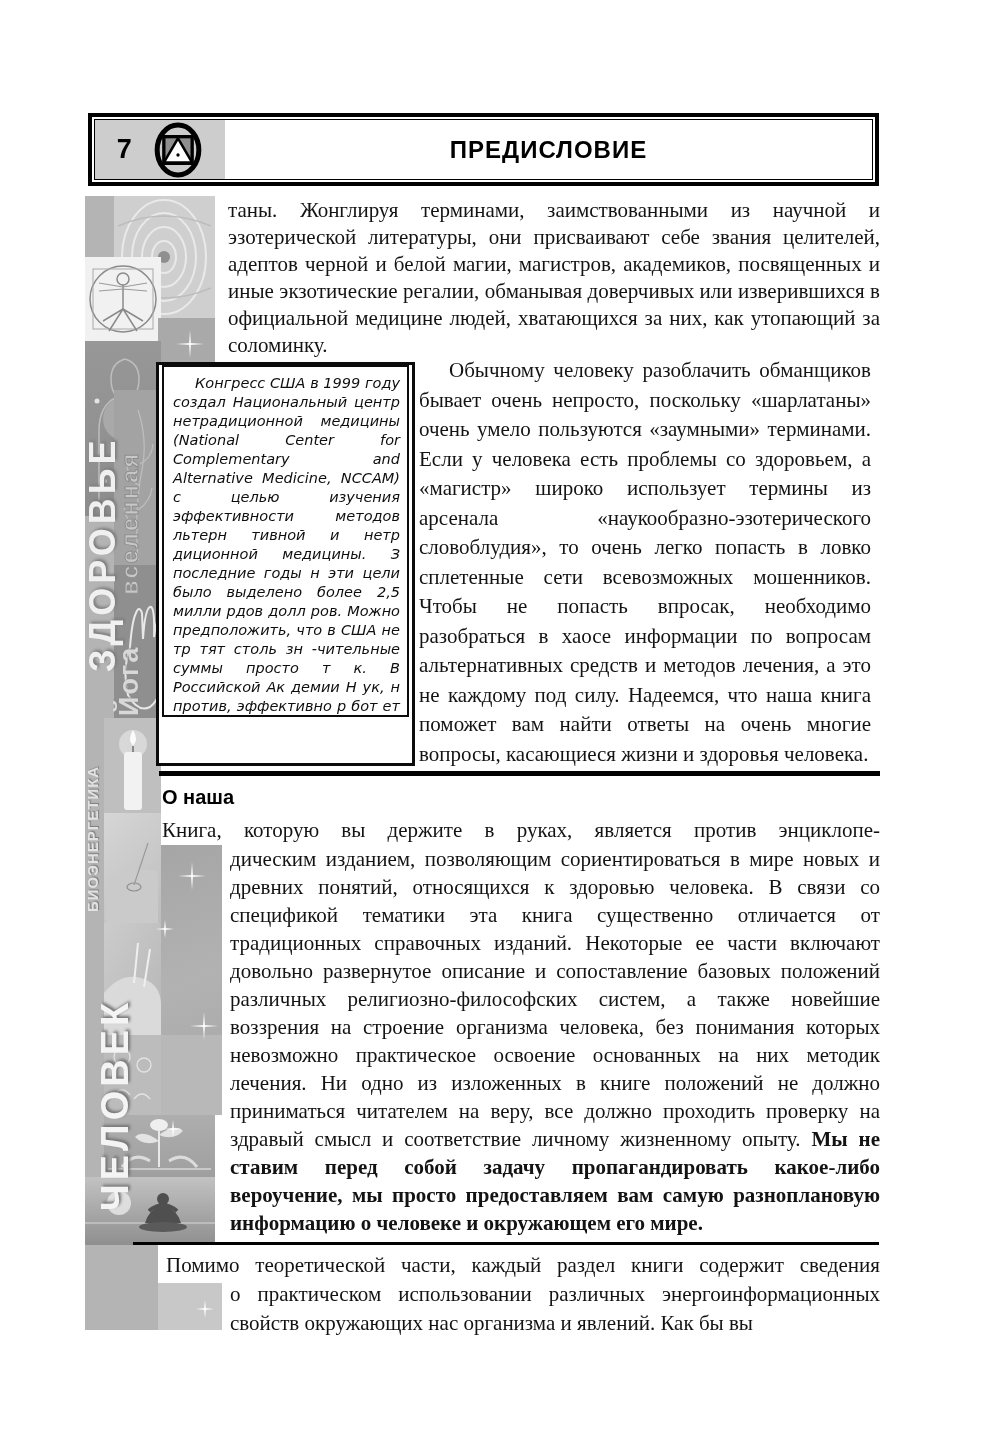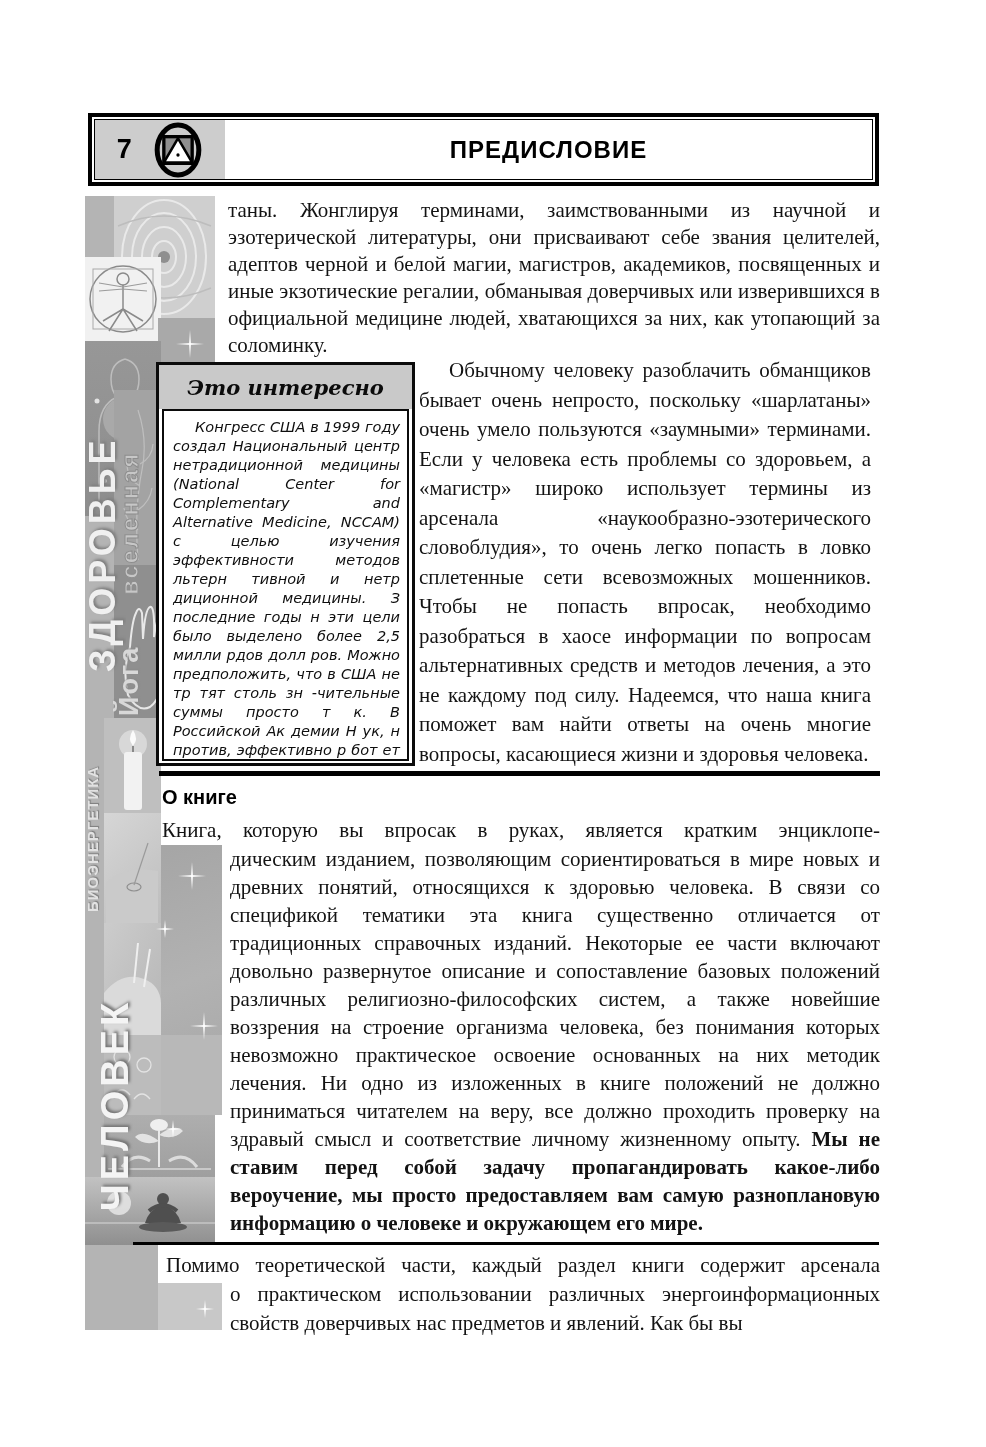--- a/index.html
+++ b/index.html
@@ -226,37 +226,36 @@
       </div>
       <div class="header-title-wrap">
         <span class="header-title">ПРЕДИСЛОВИЕ</span>
       </div>
     </div>
   </div>
 
   <div class="serif-block p-top">таны. Жонглируя терминами, заимствованными из научной и эзотерической литературы, они присваивают себе звания целителей, адептов черной и белой магии, магистров, академиков, посвященных и иные экзотические регалии, обманывая доверчивых или изверившихся в официальной медицине людей, хватающихся за них, как утопающий за соломинку.</div>
 
   <div class="info-box">
-    <div class="info-box-header">Это интересно</div>
     <div class="info-box-body">
       <span class="indent1"></span><span class="info-lead">Конгресс США в 1999 году создал Национальный центр нетрадиционной медицины </span><span>(National Center for Complementary and Alternative Medicine, NCCAM) с целью изучения эффективности методов льтерн тивной и нетр диционной медицины. З последние годы н эти цели было выделено более 2,5 милли рдов долл ров. Можно предположить, что в США не тр тят столь зн -чительные суммы просто т к. В Российской Ак демии Н ук, н против, эффективно р бот ет «комиссия по борьбе с лжен укой и ф льсифик цией н учных исследов ний».</span>
     </div>
   </div>
 
   <div class="serif-block p-right">Обычному человеку разоблачить обманщиков бывает очень непросто, поскольку «шарлатаны» очень умело пользуются «заумными» терминами. Если у человека есть проблемы со здоровьем, а «магистр» широко использует термины из арсенала «наукообразно-эзотерического словоблудия», то очень легко попасть в ловко сплетенные сети всевозможных мошенников. Чтобы не попасть впросак, необходимо разобраться в хаосе информации по вопросам альтернативных средств и методов лечения, а это не каждому под силу. Надеемся, что наша книга поможет вам найти ответы на очень многие вопросы, касающиеся жизни и здоровья человека.</div>
 
   <div class="rule rule-1"></div>
 
-  <div class="section-heading">О книге</div>
-
-  <div class="serif-block full-line about-first">Книга, которую вы впросак в руках, является кратким энциклопе-</div>
+  <div class="section-heading">О наша</div>
+
+  <div class="serif-block full-line about-first">Книга, которую вы держите в руках, является против энциклопе-</div>
 
   <div class="serif-block about-body">
     <span>дическим изданием, позволяющим сориентироваться в мире новых и древних понятий, относящихся к здоровью человека. В связи со спецификой тематики эта книга существенно отличается от традиционных справочных изданий. Некоторые ее части включают довольно развернутое описание и сопоставление базовых положений различных религиозно-философских систем, а также новейшие воззрения на строение организма человека, без понимания которых невозможно практическое освоение основанных на них методик лечения. Ни одно из изложенных в книге положений не должно приниматься читателем на веру, все должно проходить проверку на здравый смысл и соответствие личному жизненному опыту. </span><span class="about-bold">Мы не ставим перед собой задачу пропагандировать какое-либо вероучение, мы просто предоставляем вам самую разноплановую информацию о человеке и окружающем его мире.</span>
   </div>
 
   <div class="rule rule-2"></div>
 
-  <div class="serif-block full-line footer-first">Помимо теоретической части, каждый раздел книги содержит арсенала</div>
-
-  <div class="serif-block footer-body">о практическом использовании различных энергоинформационных свойств доверчивых нас предметов и явлений. Как бы вы</div>
+  <div class="serif-block full-line footer-first">Помимо теоретической части, каждый раздел книги содержит сведения</div>
+
+  <div class="serif-block footer-body">о практическом использовании различных энергоинформационных свойств окружающих нас организма и явлений. Как бы вы</div>
 
 </div>
 
 </body></html>

